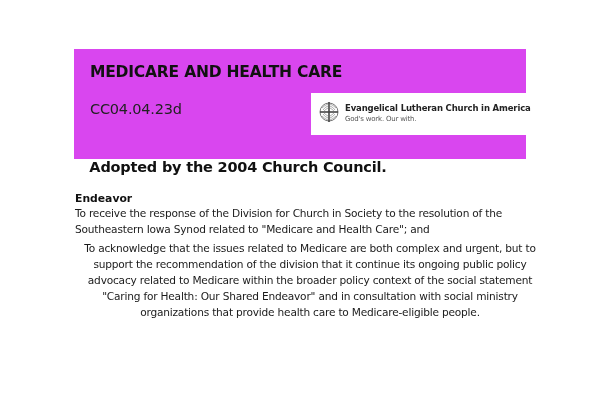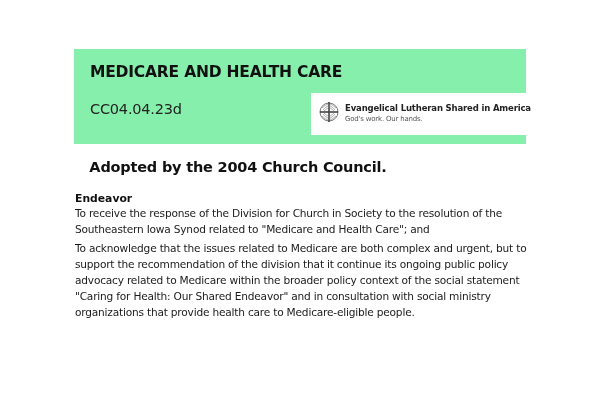--- a/index.html
+++ b/index.html
@@ -1,22 +1,22 @@
 <!DOCTYPE html>
 <html><head>
   <meta charset="utf-8">
   <style>
     html, body { margin: 0; padding: 0; }
     body {
       width: 600px; height: 400px; background: #ffffff; position: relative; overflow: hidden;
       font-family: "DejaVu Sans", sans-serif; color: #1a1a1a;
     }
     .header-box {
-      position: absolute; left: 74px; top: 49px; width: 452px; height: 95px;
-      background: #86efac;
+      position: absolute; left: 74px; top: 49px; width: 452px; height: 110px;
+      background: #d946ef;
     }
     .doc-title {
       position: absolute; left: 16px; top: 14px;
       font-size: 15.5px; font-weight: bold; letter-spacing: -0.2px; color: #111;
     }
     .doc-subtitle {
       position: absolute; left: 16px; top: 33px;
       font-size: 14.5px; color: #222; letter-spacing: -0.2px;
     }
     .doc-code {
@@ -41,21 +41,21 @@
       font-size: 14.5px; font-weight: bold; color: #111; letter-spacing: -0.2px;
     }
     .body-text {
       position: absolute; left: 75px; width: 470px;
       font-size: 10.6px; line-height: 16px; color: #1a1a1a; letter-spacing: -0.2px;
     }
     .resolved-heading {
       position: absolute; left: 75px; top: 192px; font-size: 10.8px; font-weight: bold; color: #111;
     }
     .para1 { top: 205px; }
-    .para2 { top: 240px; }
+    .para2 { top: 240px; text-align: center; }
   </style>
 </head>
 <body>
 
 <div class="header-box">
   <div class="doc-title">MEDICARE AND HEALTH CARE</div>
   <div class="doc-code">CC04.04.23d</div>
 
   <div class="logo-box">
     <svg class="logo-icon" viewBox="0 0 20 24">
@@ -70,22 +70,22 @@
           <path d="M16 10 Q14 7 11 6"></path>
           <path d="M15 11 Q13 9 11 8"></path>
         <path d="M3 16 Q6 19 9 20"></path>
           <path d="M4 14 Q6 17 9 18"></path>
           <path d="M5 13 Q7 15 9 16"></path>
         <path d="M17 16 Q14 19 11 20"></path>
           <path d="M16 14 Q14 17 11 18"></path>
           <path d="M15 13 Q13 15 11 16"></path>
       </g>
     </svg>
-    <div class="logo-name">Evangelical Lutheran Shared in America</div>
-    <div class="logo-tagline">God's work. Our hands.</div>
+    <div class="logo-name">Evangelical Lutheran Church in America</div>
+    <div class="logo-tagline">God's work. Our with.</div>
   </div>
 </div>
 
 <div class="adopted">Adopted by the 2004 Church Council.</div>
 
 <div class="resolved-heading">Endeavor</div>
 <div class="body-text para1">To receive the response of the Division for Church in Society to the resolution of the Southeastern Iowa Synod related to "Medicare and Health Care"; and</div>
 <div class="body-text para2">To acknowledge that the issues related to Medicare are both complex and urgent, but to support the recommendation of the division that it continue its ongoing public policy advocacy related to Medicare within the broader policy context of the social statement "Caring for Health: Our Shared Endeavor" and in consultation with social ministry organizations that provide health care to Medicare-eligible people.</div>
 
 </body></html>

